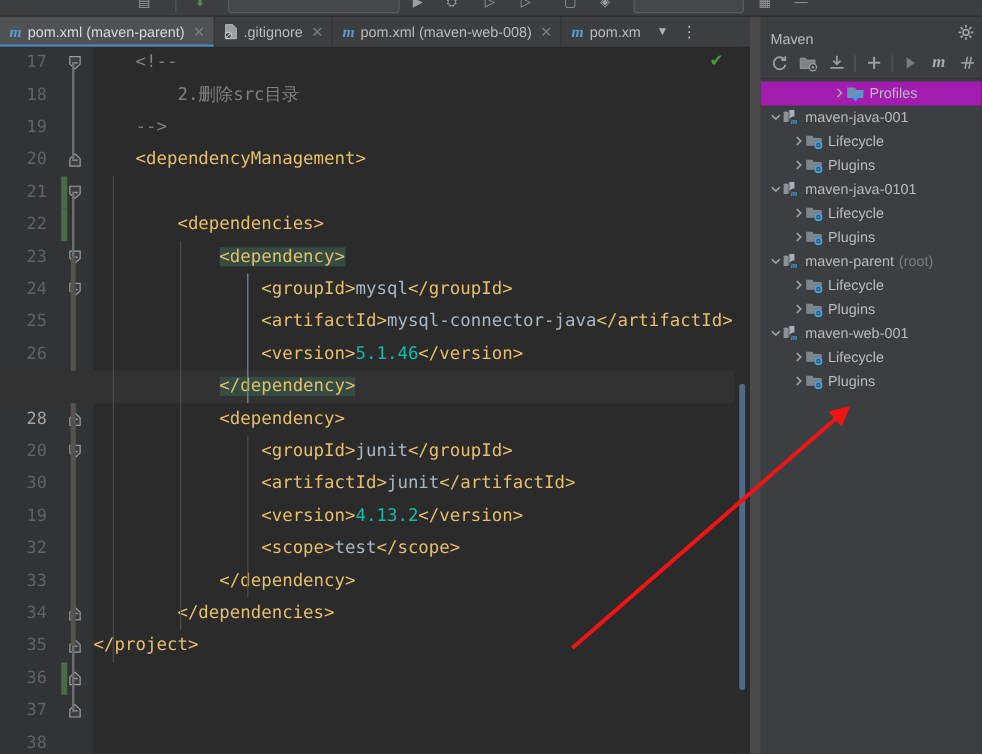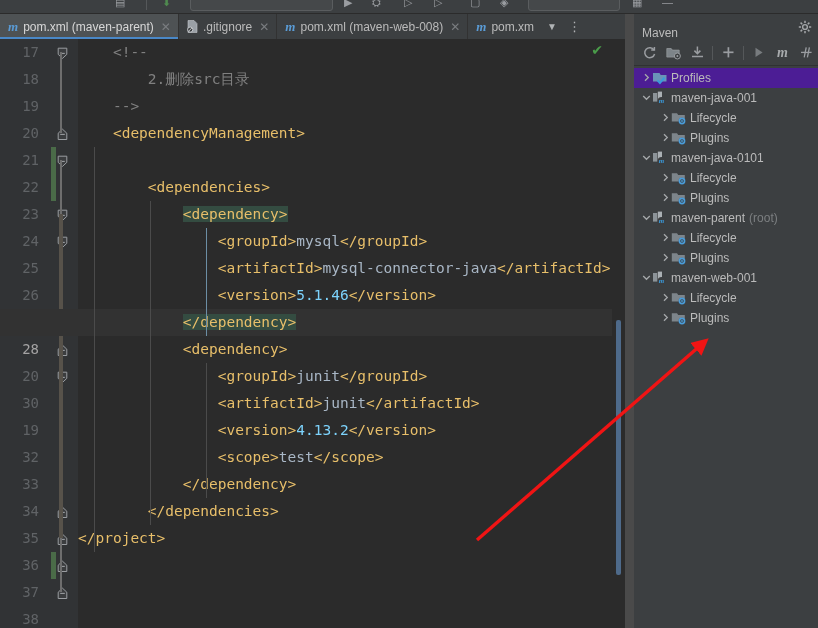--- a/index.html
+++ b/index.html
@@ -92,21 +92,21 @@
     font-family: "DejaVu Sans Mono", monospace; font-size: 14.5px;
     white-space: pre; color: #a9b7c6;
   }
   .row.current { background: #323232; }
   .hl-row-line { position:absolute; left:-78px; right:0; top:0; height:27px; background:#323232; }
   .row .txt { position: relative; }
 
   .t-tag     { color: #e8bf6a; }
   .t-comment { color: #808080; }
   .t-val     { color: #a9b7c6; }
-  .t-num     { color: #7dd3fc; }
+  .t-num     { color: #14b8a6; }
   .t-match   { background: #344c41; }
 
   
   .foldic {
     position: absolute; left: 1px; width: 11px; height: 13px;
   }
   
   .iguide { position:absolute; top:0; width:1px; background:#4b4b4b; }
   .iguide.active { background:#6c8ea5; }
 
@@ -157,21 +157,21 @@
   .mt-m {
     font-family:"Liberation Serif", serif; font-style:italic; font-weight:bold;
     font-size:14px; color:#a8abad;
   }
 
   .tree { padding-top: 2px; }
   .tnode {
     display: flex; align-items: center; height: 20px;
     font-size: 12px; color: #bbbbbb; white-space: nowrap;
   }
-  .tnode.sel { background: #4c1d95; }
+  .tnode.sel { background: #a21caf; justify-content: center; }
   .tw { display:inline-block; width:12px; text-align:center; color:#9a9da1; font-size:9px; }
   .ticon { display:inline-block; width:16px; height:14px; margin-right:3px; position:relative; }
   .tlabel { }
   .tmuted { color: #7c7f81; margin-left: 4px; }
 
   
   .annot { position: absolute; left: 0; top: 0; width: 818px; height: 628px; pointer-events:none; }
 </style>
 </head>
 <body>

